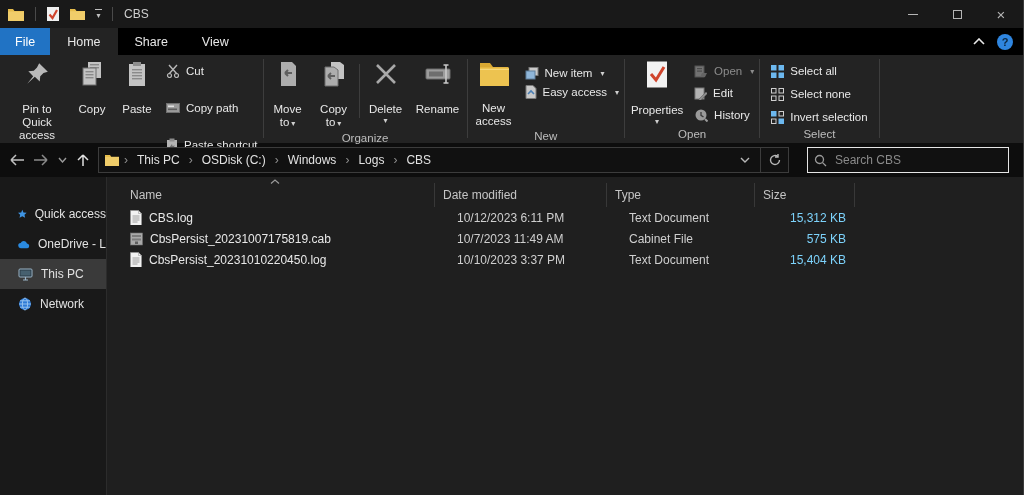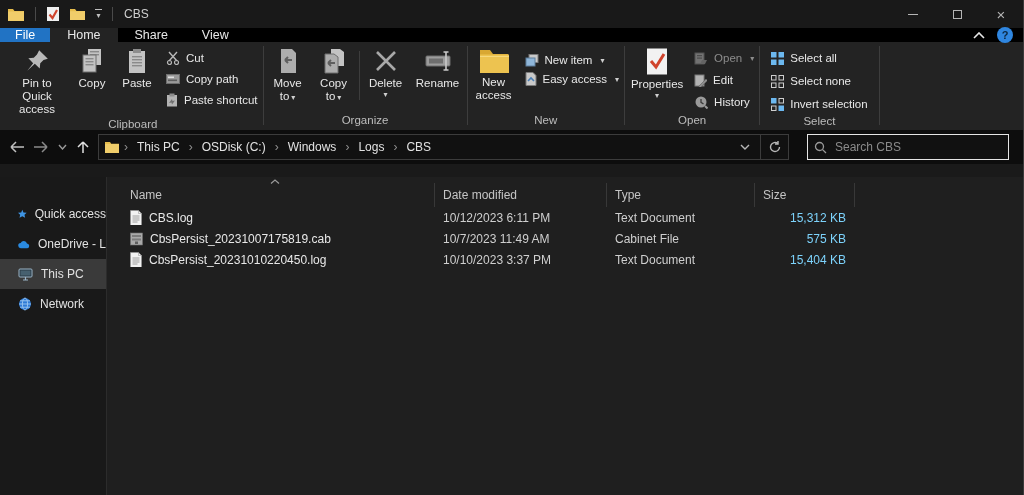--- a/index.html
+++ b/index.html
@@ -20,39 +20,39 @@
   .qat-caret { color:#c0c0c0; font-size:8px; line-height:8px; display:flex; flex-direction:column; align-items:center; }
   .qat-caret .bar { width:7px; height:1px; background:#c0c0c0; margin-bottom:2px; }
   .win-title { color:#cfcfcf; margin-left:6px; font-size:12px; }
   .win-controls { margin-left:auto; display:flex; height:28px; }
   .win-btn { width:44px; height:28px; display:flex; align-items:center; justify-content:center; color:#b5b5b5; }
   .glyph-min { width:10px; height:1px; background:#b5b5b5; }
   .glyph-max { width:9px; height:9px; border:1px solid #b5b5b5; }
   .glyph-close { font-size:15px; line-height:15px; }
 
   
-  .menubar { height:14px; background:#000; display:flex; align-items:stretch; }
+  .menubar { height:27px; background:#000; display:flex; align-items:stretch; }
   .tab { padding:0 17px; display:flex; align-items:center; color:#e8e8e8; font-size:12.5px; }
   .tab-file { background:#2173c4; color:#fff; padding:0 15px; }
   .tab-active { background:#232323; }
   .menubar-right { margin-left:auto; display:flex; align-items:center; gap:12px; padding-right:10px; }
   .help-circle { width:16px; height:16px; border-radius:50%; background:#2f86e0; color:#0c2740; font-weight:bold; font-size:11px; display:flex; align-items:center; justify-content:center; }
 
   
   .ribbon { height:88px; background:#232323; display:flex; align-items:stretch; padding-left:4px; }
   .rgroup { display:flex; flex-direction:column; }
   .rgroup-items { flex:1; display:flex; align-items:flex-start; padding-top:3px; }
   .rgroup-label { text-align:center; color:#bdbdbd; font-size:11.5px; padding:2px 0 4px; }
   .rdivider { width:1px; background:#3d3d3d; margin:4px 1px 5px; }
   .innerdiv { width:1px; background:#3d3d3d; margin:6px 2px 12px; align-self:stretch; }
   .bigbtn { display:flex; flex-direction:column; align-items:center; padding:3px 3px 0; color:#e8e8e8; }
-  .bigbtn .blabel { text-align:center; font-size:11.5px; line-height:13px; margin-top:3px; }
+  .bigbtn .blabel { text-align:center; font-size:11.5px; line-height:13px; margin-top:16px; }
   .caret { font-size:8px; color:#cfcfcf; margin-left:2px; }
   .caret-row { font-size:8px; color:#cfcfcf; text-align:center; line-height:8px; margin-top:1px; }
-  .smallcol { display:flex; flex-direction:column; justify-content:flex-start; gap:3px; padding:4px 4px 0 6px; }
+  .smallcol { display:flex; flex-direction:column; justify-content:flex-start; gap:19px; padding:4px 4px 0 6px; }
   .smallbtn { display:flex; align-items:center; gap:6px; font-size:11.5px; color:#e8e8e8; height:18px; white-space:nowrap; }
   .smallbtn.dim { color:#8c8c8c; }
   .smallbtn.dim svg { opacity:.55; }
 
   
   .navbar { height:34px; background:#0d0d0d; display:flex; align-items:center; padding:0 14px 0 0; }
   .nav-arrows { display:flex; align-items:center; gap:2px; padding:0 4px 0 6px; }
   .nav-btn { width:22px; height:24px; display:flex; align-items:center; justify-content:center; }
   .addressbox { flex:1; height:26px; border:1px solid #3c3c3c; background:#111; display:flex; align-items:center; padding:0 2px 0 6px; }
   .crumbs { display:flex; align-items:center; gap:2px; flex:1; }
@@ -72,21 +72,21 @@
   .filepane { flex:1; background:#1f1f1f; position:relative; }
 
   .lv-header { display:grid; grid-template-columns:328px 172px 148px 100px 1fr; height:24px; margin-top:6px; position:relative; }
   .lv-hcell { display:flex; align-items:center; color:#c5c5c5; font-size:12px; border-right:1px solid #383838; padding-left:8px; }
   .lv-hcell.first { padding-left:23px; }
   .lv-hcell.last { border-right:none; }
   .sort-caret { position:absolute; left:163px; top:-4px; }
 
   .lv-row { display:grid; grid-template-columns:328px 172px 148px 100px 1fr; height:21px; align-items:center; }
   .cell-name { display:flex; align-items:center; gap:7px; padding-left:23px; color:#e8e8e8; }
-  .cell { color:#cfcfcf; padding-left:8px; }
+  .cell { color:#cfcfcf; padding-left:8px;margin-left:14px; }
   .cell-size { text-align:right; padding-right:9px; color:#7dd3fc; }
 </style>
 </head>
 <body>
 
 <div class="titlebar">
   <span class="appicon">
     <svg width="16" height="13" viewBox="0 0 16 13">
         <path d="M0 1h5l1.5 2H16v10H0z" fill="#e6bd4c"></path>
         <path d="M0 3.5h16V13H0z" fill="#f0cd6a"></path>

